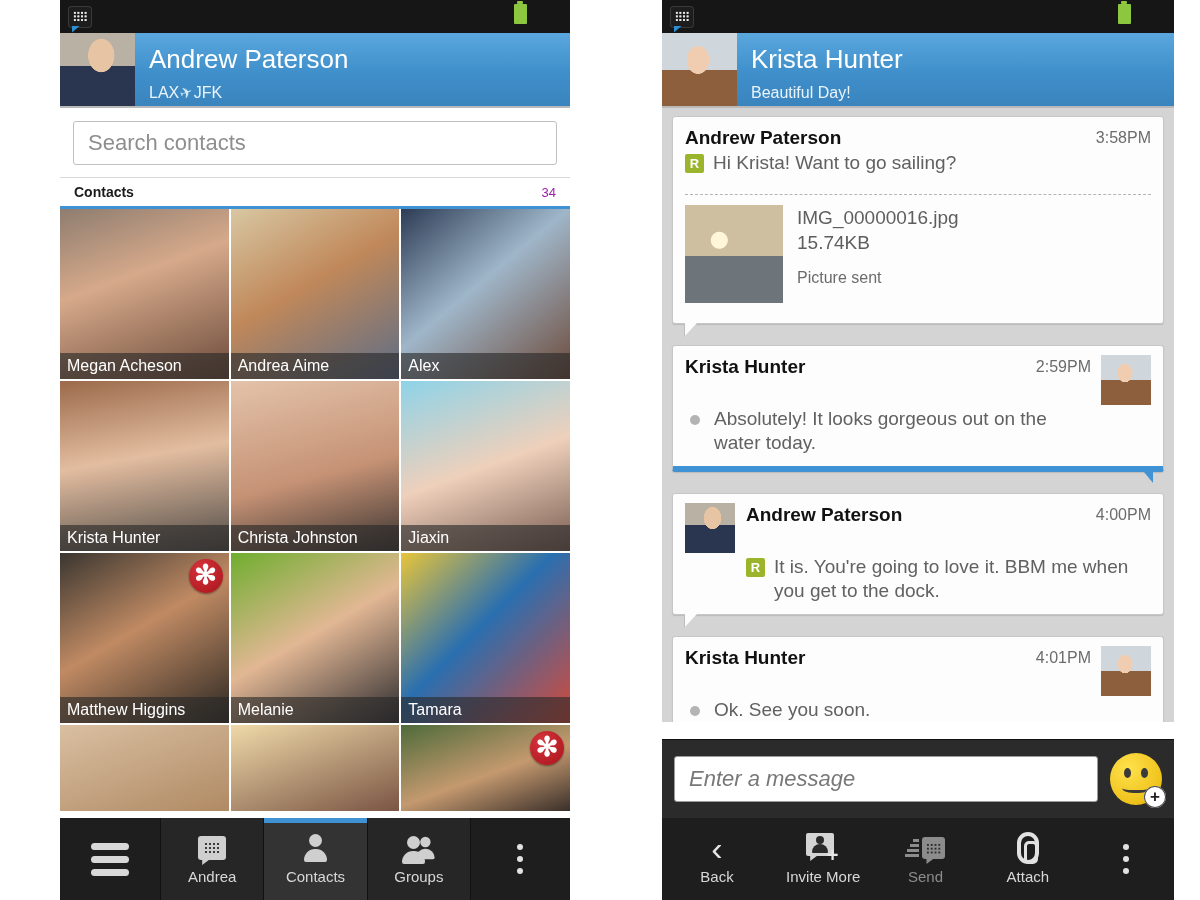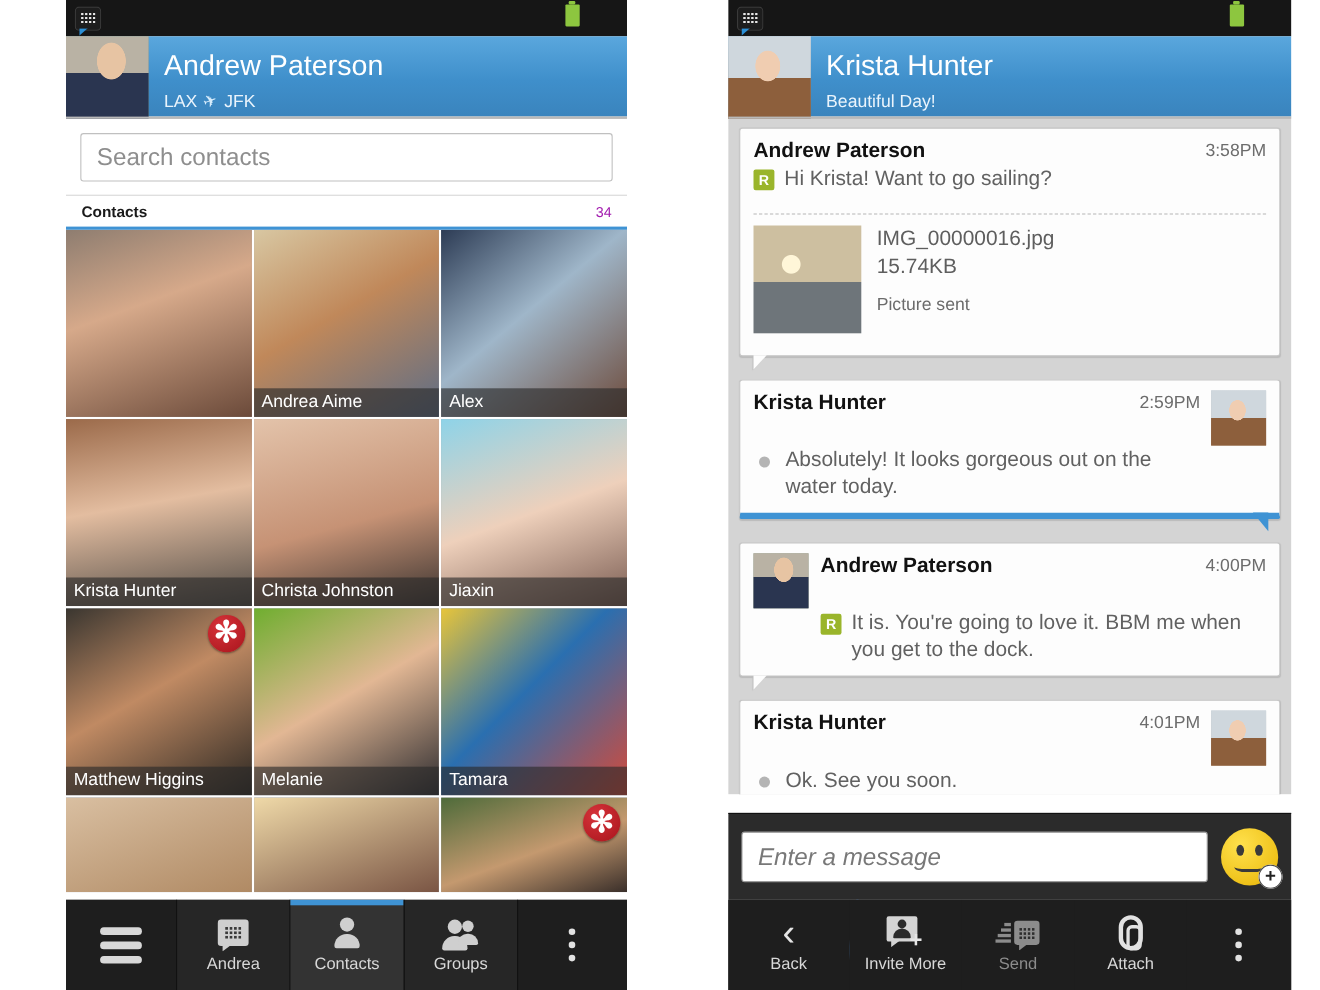--- a/index.html
+++ b/index.html
@@ -53,21 +53,21 @@
     height:75px;display:flex;align-items:stretch;
     background:linear-gradient(to bottom,#5aa7dd 0%,#3f8fcb 55%,#3a84bd 100%);
     border-bottom:2px solid #c9c9c9;position:relative;
   }
   .profile-header:after{
     content:"";position:absolute;left:0;right:0;bottom:-2px;height:2px;background:#b9b9b9;
   }
   .avatar-lg{width:75px;height:75px;flex:0 0 75px;position:relative;overflow:hidden;background:#7a7a7a;}
   .profile-meta{padding:8px 0 0 14px;display:flex;flex-direction:column;justify-content:center;}
   .profile-name{color:#fff;font-size:26px;line-height:30px;font-weight:400;}
-  .profile-sub{color:#eaf4fc;font-size:16px;line-height:22px;display:flex;align-items:flex-end;gap:6px;margin-top:8px;}
+  .profile-sub{color:#eaf4fc;font-size:16px;line-height:22px;display:flex;align-items:flex-end;gap:1px;margin-top:8px;}
   .plane{font-size:15px;color:#d7ecfb;transform:rotate(-20deg);display:inline-block;}
 
   
   .search-wrap{padding:13px 13px 12px 13px;background:#fff;}
   .search-box{
     width:100%;height:44px;border:1px solid #c0c0c0;border-radius:3px;
     background:#fff;font-size:22px;color:#8e8e8e;padding:0 14px;
     font-family:"Liberation Sans", sans-serif;
   }
   .search-box::placeholder{color:#8e8e8e;opacity:1;}
@@ -304,20 +304,21 @@
     </div>
 
     <div class="section-head">
       <span class="section-title">Contacts</span>
       <span class="section-count">34</span>
     </div>
 
     <div class="grid" id="contact-grid">
         <div class="tile">
           <div class="photo ph-megan"></div>
+          <div class="tile-name">Megan Acheson</div>
         </div>
         <div class="tile">
           <div class="photo ph-andrea"></div>
           <div class="tile-name">Andrea Aime</div>
         </div>
         <div class="tile">
           <div class="photo ph-alex"></div>
           <div class="tile-name">Alex</div>
         </div>
         <div class="tile">

